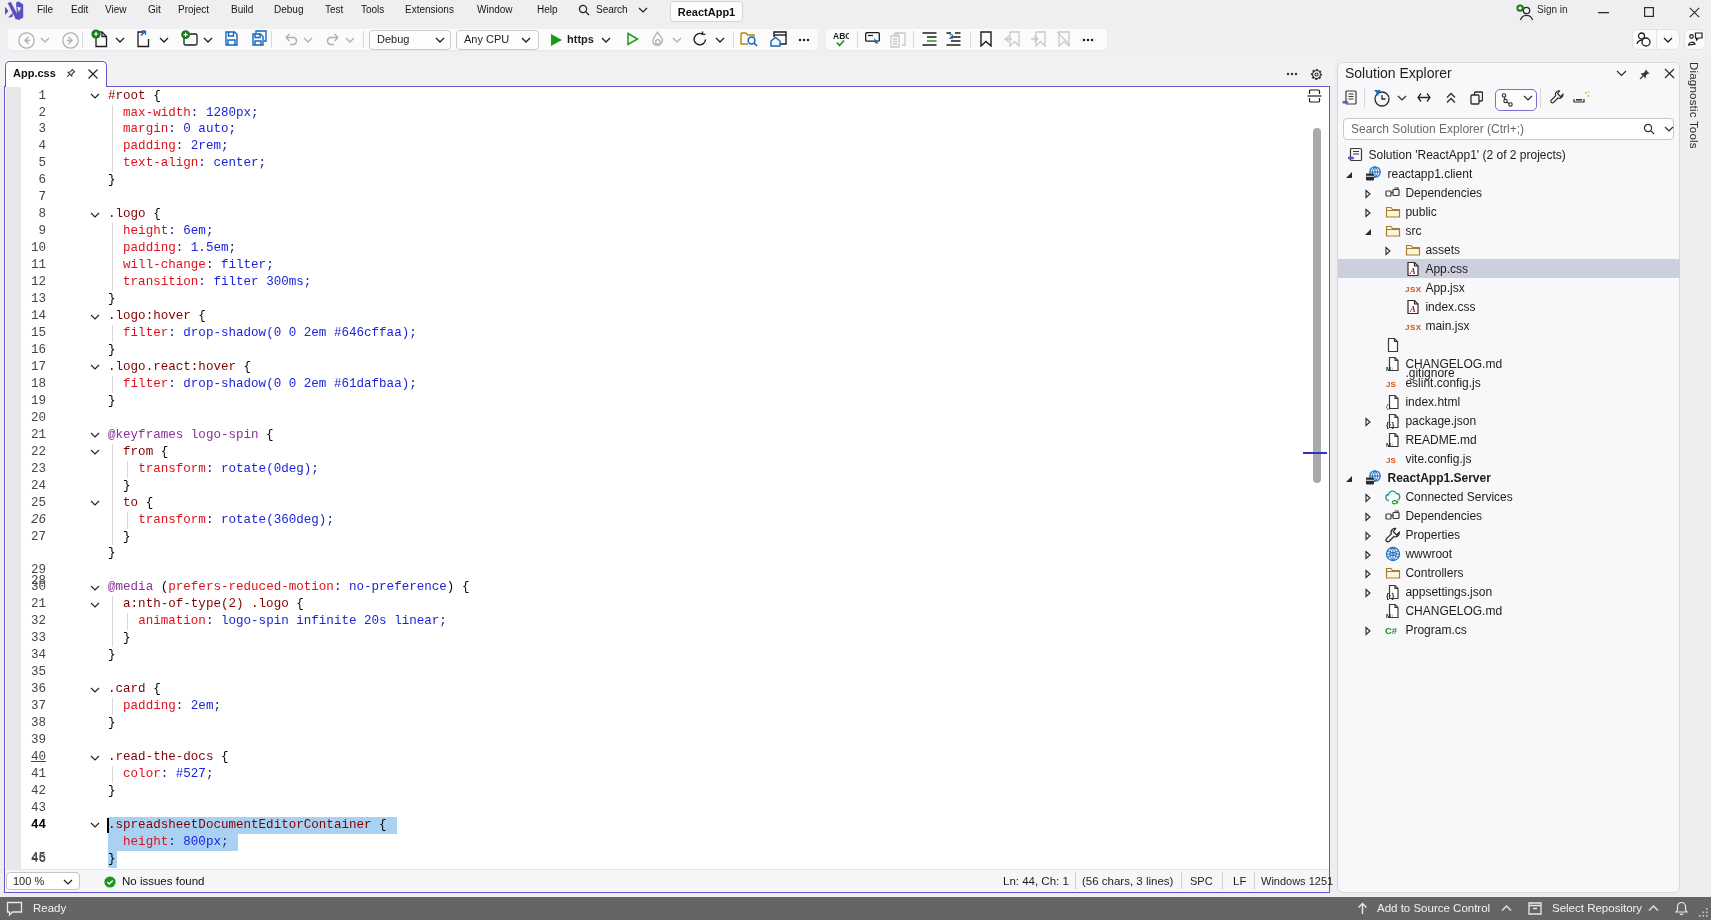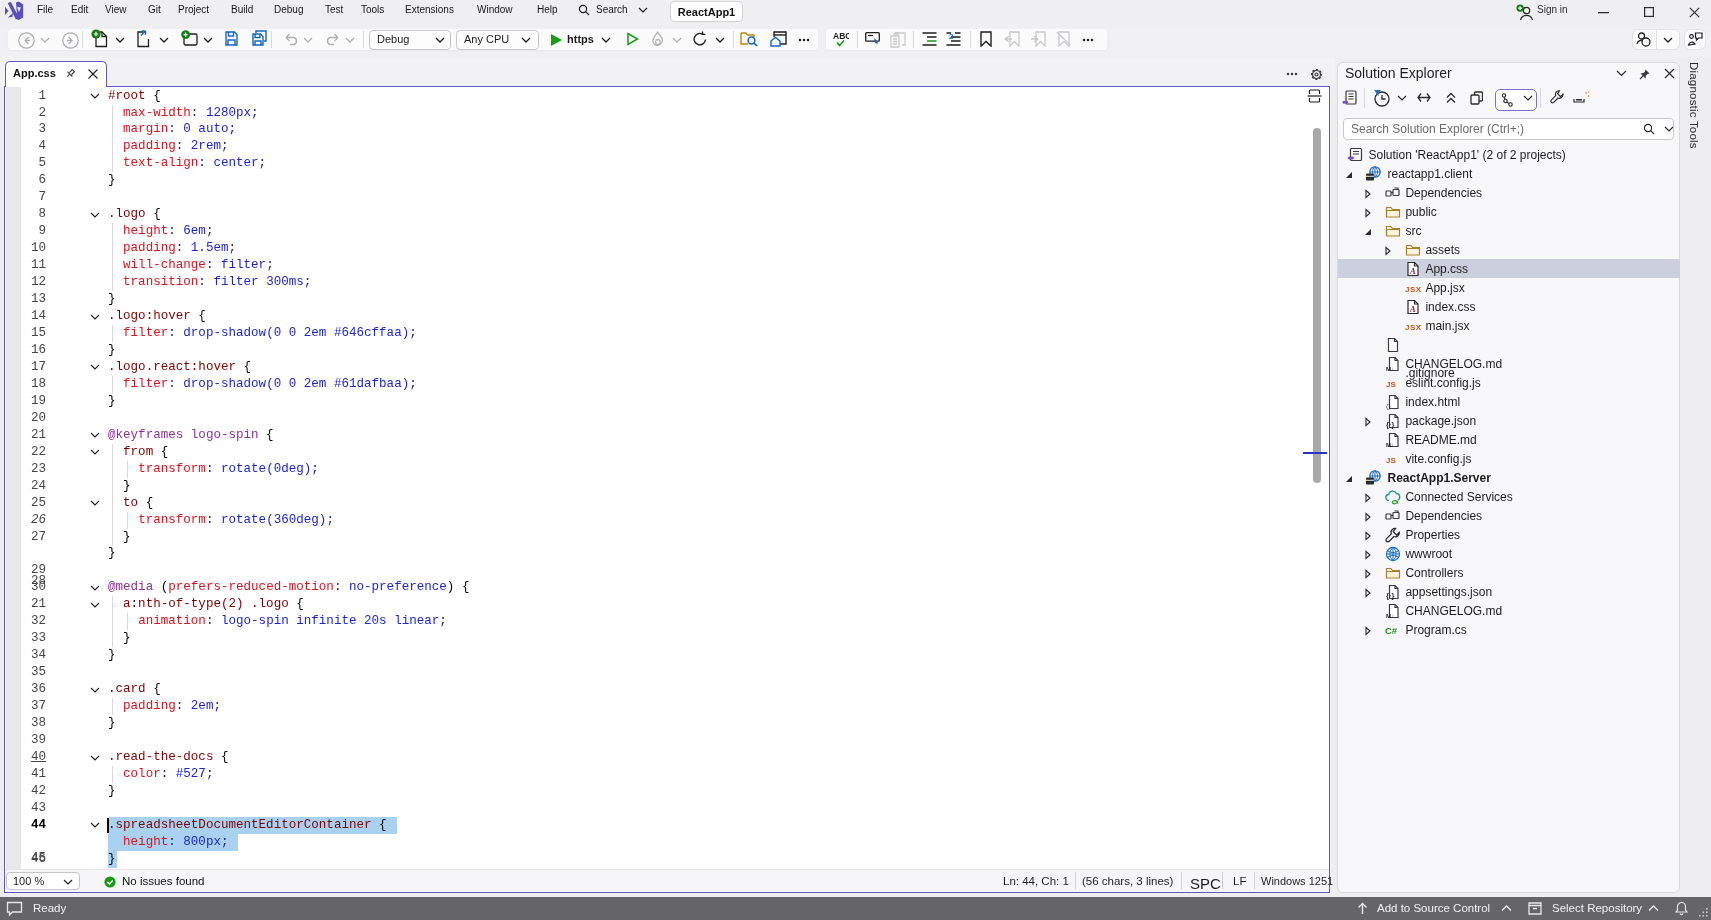--- a/index.html
+++ b/index.html
@@ -318,21 +318,21 @@
   </svg>
 <svg class="ab" style="left:104px;top:876px" width="12" height="12" viewBox="0 0 12 12">
     <circle cx="6" cy="6" r="5.6" fill="#189a18"></circle>
     <path d="M3.4 6.1 L5.3 8 L8.7 4.4" fill="none" stroke="#fff" stroke-width="1.4"></path>
   </svg>
 <div class="ab" style="left:122px;top:875px;font-size:11.5px;color:#101010">No issues found</div>
 <div class="ab" style="left:1003px;top:875px;font-size:11.5px;color:#1e1e1e">Ln: 44, Ch: 1</div>
 <div class="ab" style="left:1075px;top:872px;width:1px;height:17px;background:#d0d0d3"></div>
 <div class="ab" style="left:1082px;top:875px;font-size:11.5px;color:#1e1e1e">(56 chars, 3 lines)</div>
 <div class="ab" style="left:1181px;top:872px;width:1px;height:17px;background:#d0d0d3"></div>
-<div class="ab" style="left:1190px;top:875px;font-size:15px;color:#1e1e1e">SPC</div>
+<div class="ab" style="left:1190px;top:875px;font-size:11px;color:#1e1e1e">SPC</div>
 <div class="ab" style="left:1222px;top:872px;width:1px;height:17px;background:#d0d0d3"></div>
 <div class="ab" style="left:1233px;top:875px;font-size:11.5px;color:#1e1e1e">LF</div>
 <div class="ab" style="left:1254px;top:872px;width:1px;height:17px;background:#d0d0d3"></div>
 <div class="ab" style="left:1261px;top:875px;font-size:11px;color:#1e1e1e">Windows 1251</div>
 <div class="selr" style="left:108px;top:816.8px;width:288.5px;height:16.96px"></div>
 <div class="selr" style="left:107.5px;top:833.8px;width:130.5px;height:16.96px"></div>
 <div class="selr" style="left:107.5px;top:850.7px;width:9.5px;height:16.96px"></div>
 <div class="ab" style="left:107.2px;top:817.6px;width:1.5px;height:15.4px;background:#000"></div>
 <div class="guide" style="left:111.5px;top:104.5px;height:67.8px"></div>
 <div class="guide" style="left:111.5px;top:223.2px;height:67.8px"></div>

